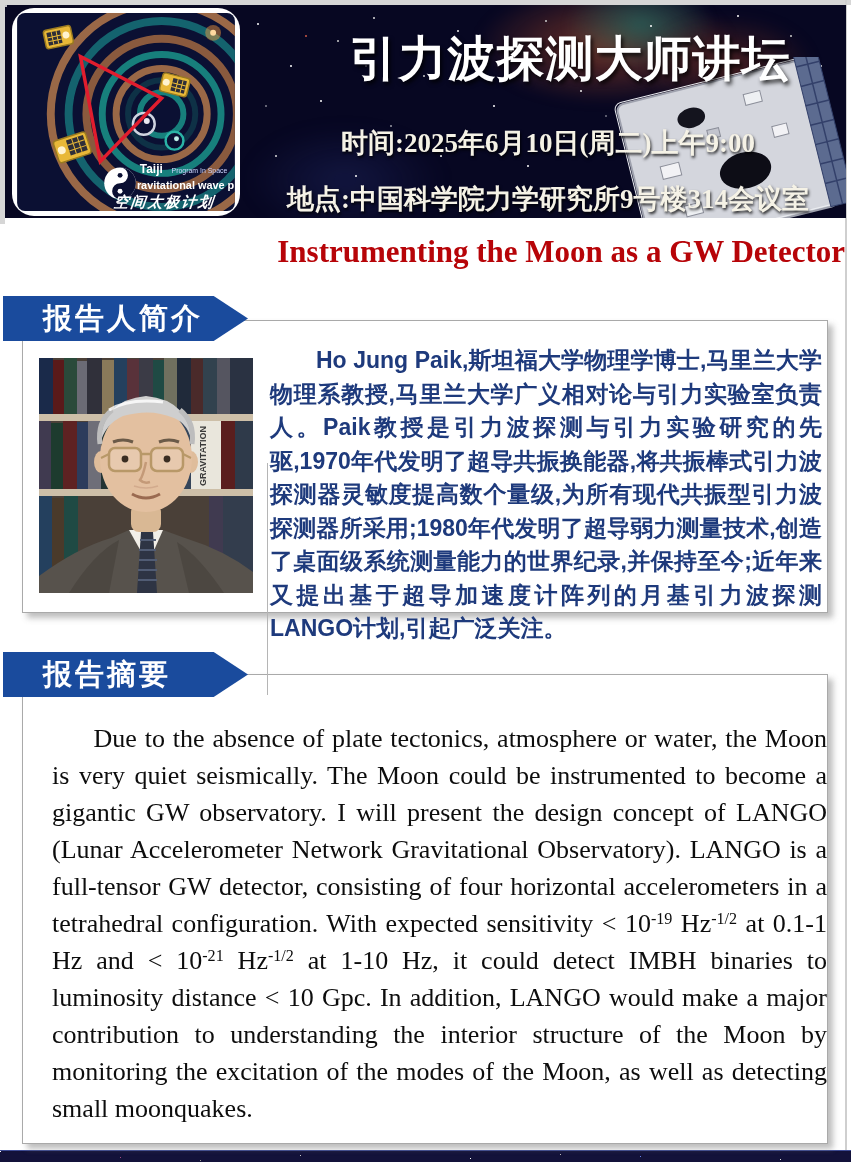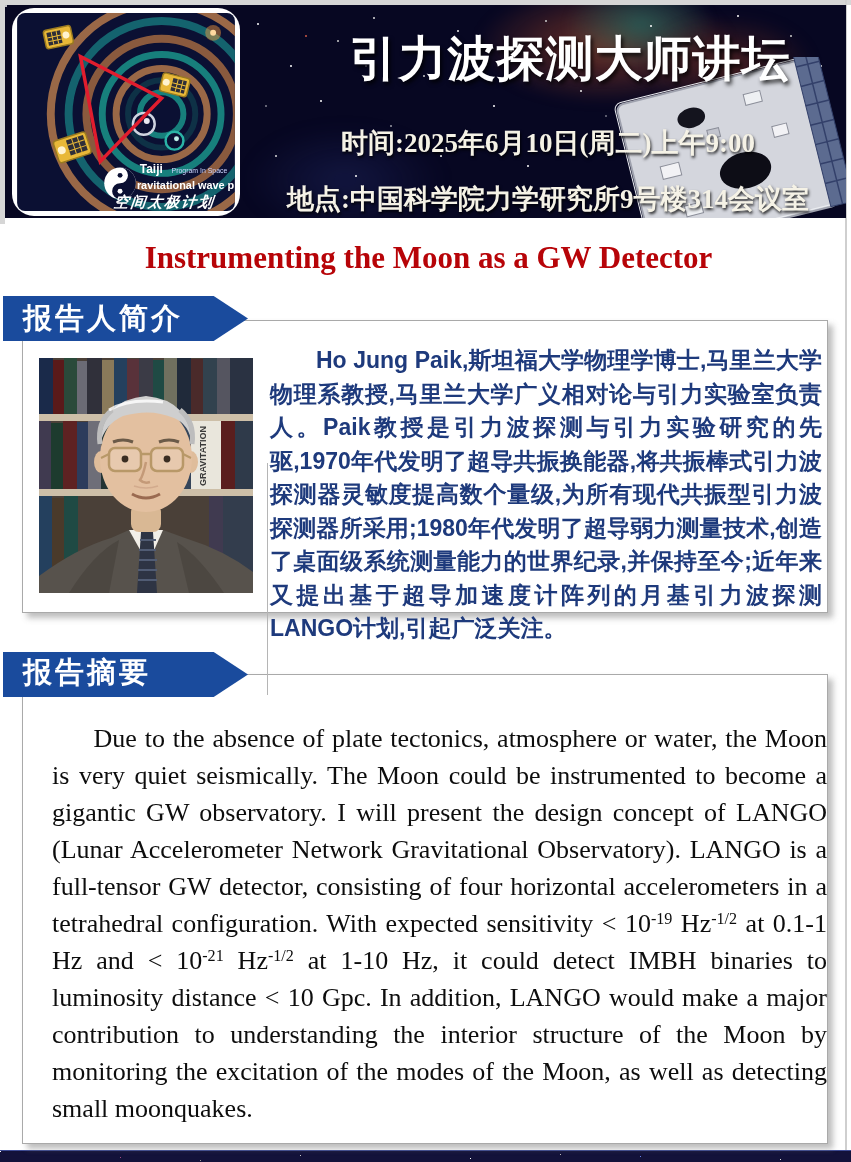--- a/index.html
+++ b/index.html
@@ -35,30 +35,30 @@
              padding:5px;box-sizing:border-box;}
   .sat-wrap{position:absolute;right:-12px;top:52px;width:250px;height:175px;}
   .hdr-title{position:absolute;left:300px;top:22px;width:530px;text-align:center;margin:0;
              font-size:48px;font-weight:900;color:#ffffff;letter-spacing:1px;
              text-shadow:2px 3px 4px rgba(0,0,0,.8);}
   .hdr-lines{position:absolute;left:240px;top:104px;width:606px;text-align:center;color:#f5f2e6;
              font-family:"Liberation Serif",serif;font-weight:bold;}
   .hdr-lines p{margin:12px;font-size:27px;line-height:44px;text-shadow:1px 2px 3px rgba(0,0,0,.85);}
 
   
-  .lecture-title{position:absolute;left:0;top:234px;width:845px;text-align:center;margin:6px;
+  .lecture-title{position:absolute;left:0;top:234px;width:845px;text-align:right;margin:0;
                  font-family:"Liberation Serif",serif;font-weight:bold;font-size:31px;color:#b70408;}
 
   
   .pennant{position:absolute;left:3px;width:245px;height:45px;background:#1a4b9d;
            clip-path:polygon(0 0,86% 0,100% 50%,86% 100%,0 100%);z-index:5;}
   .pennant span{display:block;color:#ffffff;font-weight:bold;font-size:29px;line-height:45px;
-                padding-left:20px;letter-spacing:3px;}
+                padding-left:40px;letter-spacing:3px;}
   .pennant.p1{top:296px;}
-  .pennant.p2{top:652px;font-family:Liberation Mono, monospace;}
+  .pennant.p2{top:652px;}
 
   
   .card{position:absolute;left:22px;width:806px;background:#ffffff;border:1.5px solid #a9a9a9;
         box-shadow:5px 5px 6px rgba(110,110,110,.45);box-sizing:border-box;z-index:2;}
   .card.bio{top:320px;height:293px;}
   .card.abs{top:674px;height:470px;}
   .vline{position:absolute;left:267px;top:463px;width:1px;height:232px;background:#b5b5b5;z-index:3;}
 
   .photo{position:absolute;left:39px;top:358px;width:214px;height:235px;z-index:4;}
   .bio-text{position:absolute;left:270px;top:344px;width:552px;z-index:4;margin:0;

